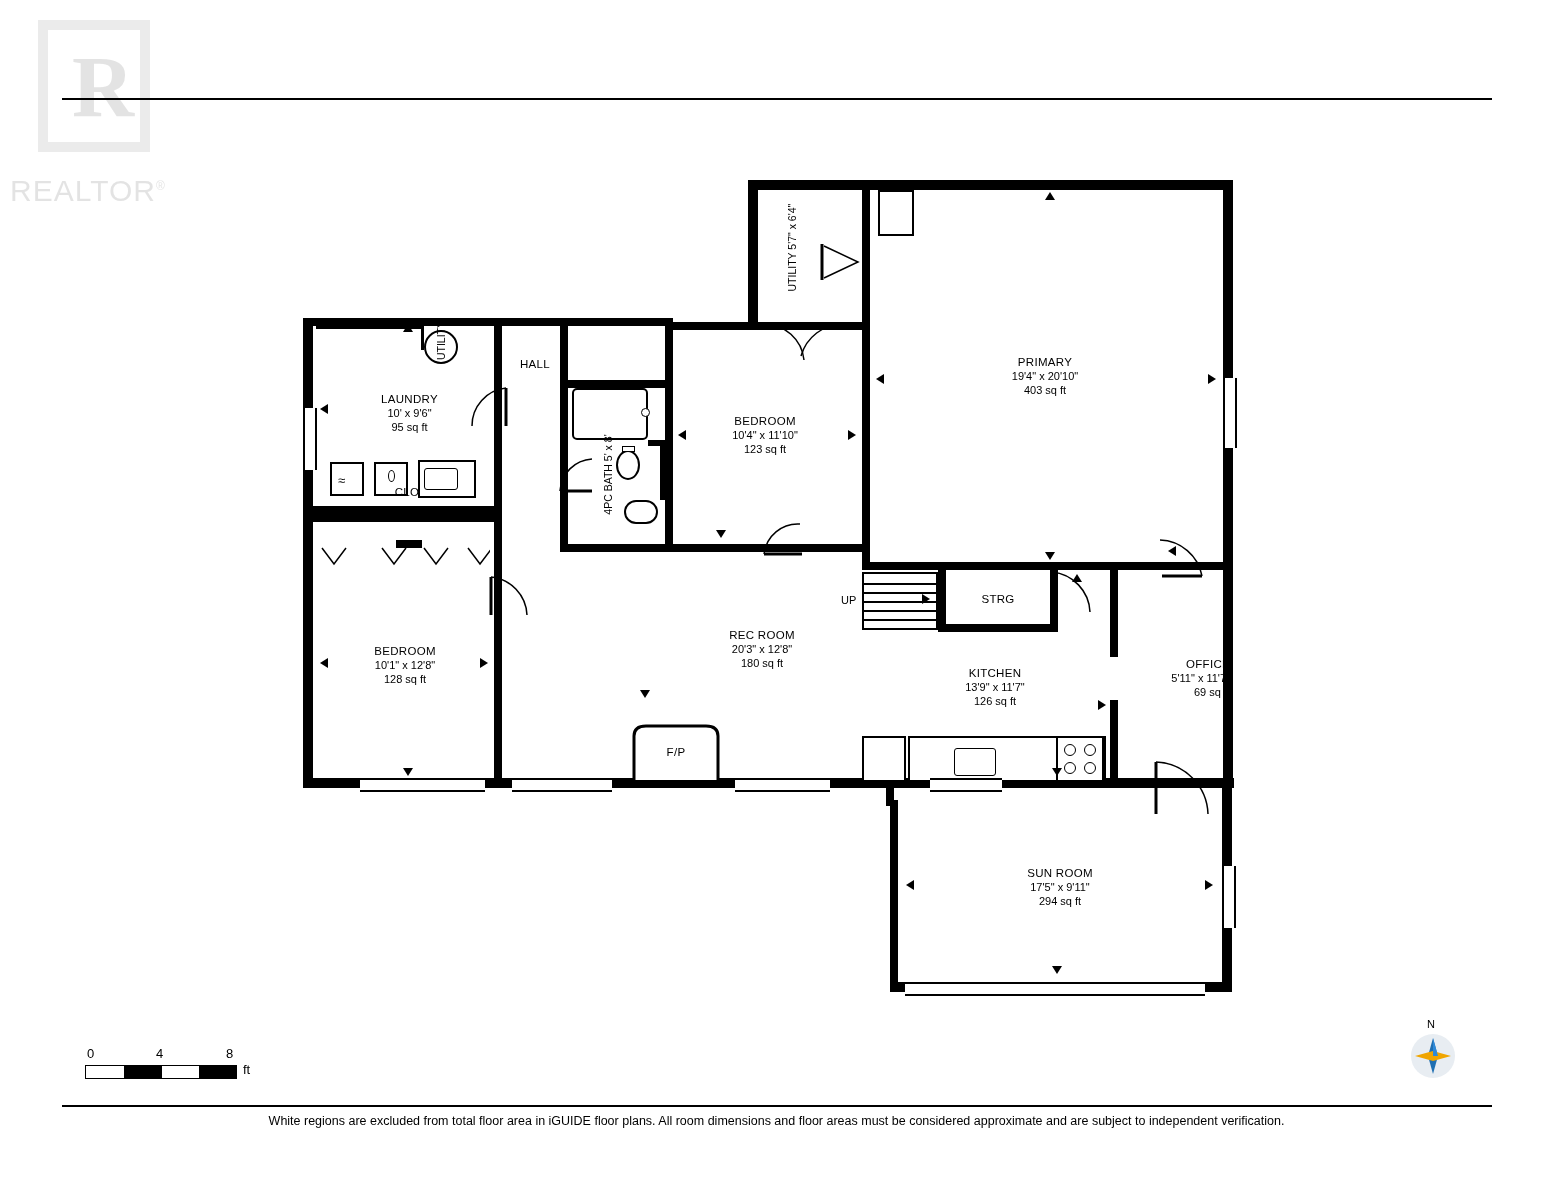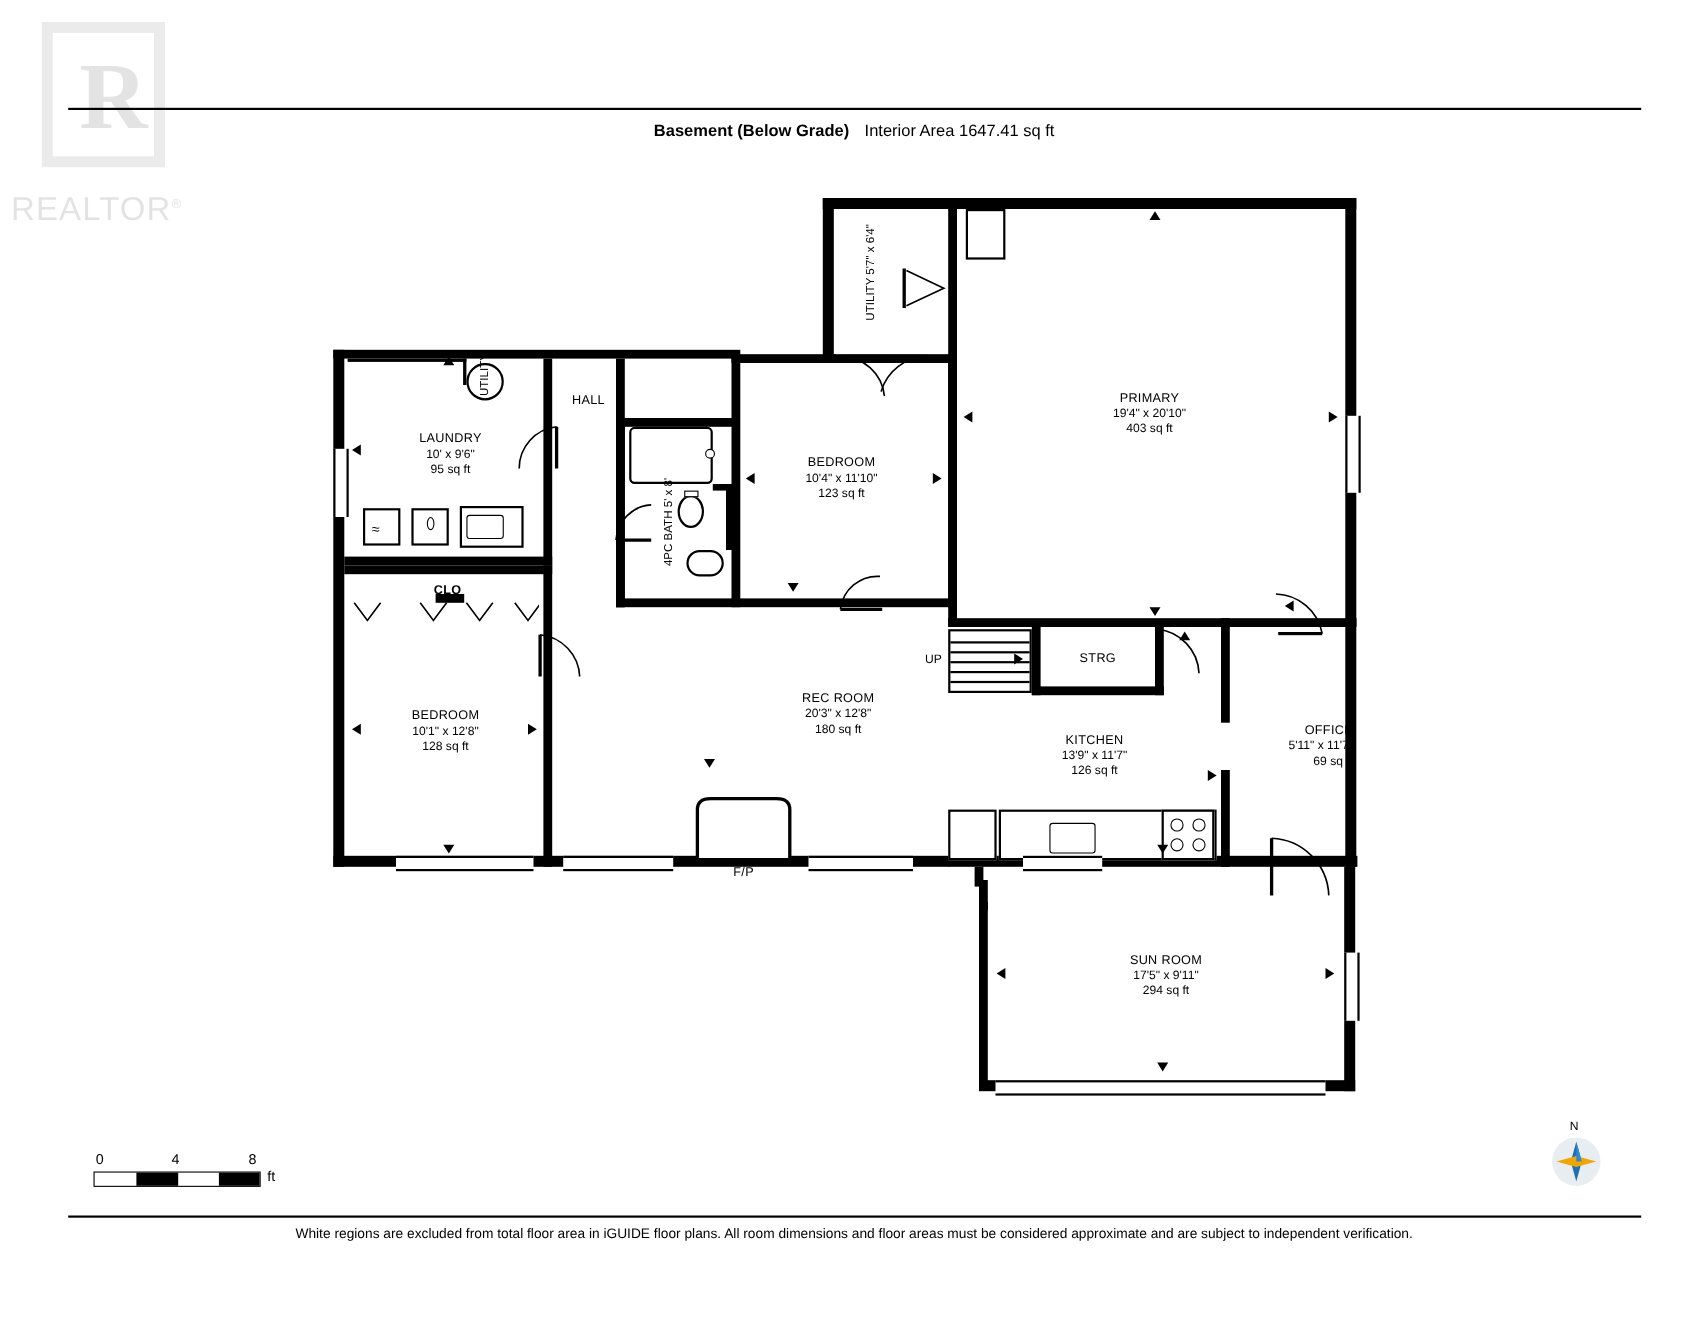--- a/index.html
+++ b/index.html
@@ -109,23 +109,20 @@
 
 <div class="page">
 
   <div class="realtor">
     <div class="box"></div>
     <div class="rletter">R</div>
     <div class="word"><span>REALTOR</span><sup>®</sup></div>
   </div>
 
   <div class="title-rule"></div>
-  <div class="subtitle">
-    <b>Basement (Below Grade)</b><span class="area">Interior Area 1647.41 sq ft</span>
-  </div>
 
   <div class="plan">
 
     <div class="wall" style="left:748px;top:180px;width:485px;height:10px;"></div>
 
     <div class="wall" style="left:1223px;top:180px;width:10px;height:390px;"></div>
 
     <div class="window-v" style="left:1223px;top:378px;width:10px;height:70px;"></div>
 
     <div class="wall" style="left:748px;top:180px;width:10px;height:150px;"></div>
@@ -196,21 +193,21 @@
     <div class="window-v" style="left:1222px;top:866px;width:10px;height:62px;"></div>
     <div class="thinline" style="left:890px;top:820px;width:8px;height:8px;"></div>
 
     <svg style="position:absolute;left:880px;top:786px;width:40px;height:40px;overflow:visible;">
       <path d="M10,2 L10,20" stroke="#000" stroke-width="8" fill="none"></path>
     </svg>
 
     <svg style="position:absolute;left:630px;top:722px;width:92px;height:60px;overflow:visible;">
       <path d="M4,58 L4,14 Q4,4 16,4 L76,4 Q88,4 88,14 L88,58" stroke="#000" stroke-width="3" fill="#fff"></path>
     </svg>
-    <div class="label" style="left:634px;top:786px;width:84px;">
+    <div class="label" style="left:634px;top:745px;width:84px;">
       <div class="nm">F/P</div>
     </div>
 
     <div class="fx" style="left:572px;top:388px;width:76px;height:52px;border-radius:5px;"></div>
     <div class="fx fx-r" style="left:641px;top:408px;width:9px;height:9px;border-width:1.5px;"></div>
     <div class="fx fx-r" style="left:616px;top:450px;width:24px;height:30px;"></div>
     <div class="fx" style="left:622px;top:446px;width:13px;height:6px;border-width:1.5px;"></div>
     <div class="fx" style="left:624px;top:500px;width:34px;height:24px;border-radius:12px;"></div>
     <div class="wall" style="left:648px;top:440px;width:20px;height:6px;"></div>
     <div class="wall" style="left:660px;top:440px;width:8px;height:60px;"></div>
@@ -313,21 +310,21 @@
     <div class="label" style="left:500px;top:357px;width:70px;">
       <div class="nm">HALL</div>
     </div>
 
     <div class="label" style="left:347px;top:392px;width:125px;">
       <div class="nm">LAUNDRY</div>
       <div class="dim">10' x 9'6"</div>
       <div class="sq">95 sq ft</div>
     </div>
 
-    <div class="label" style="left:367px;top:530px;width:80px;font-weight:bold;">
+    <div class="label" style="left:367px;top:485px;width:80px;">
       <div class="nm">CLO</div>
     </div>
 
     <div class="vlabel" style="left:563px;top:468px;width:90px;">
       <span class="nm">4PC BATH</span> <span class="dim">5' x 8'</span>
     </div>
 
     <div class="label" style="left:700px;top:414px;width:130px;">
       <div class="nm">BEDROOM</div>
       <div class="dim">10'4" x 11'10"</div>

